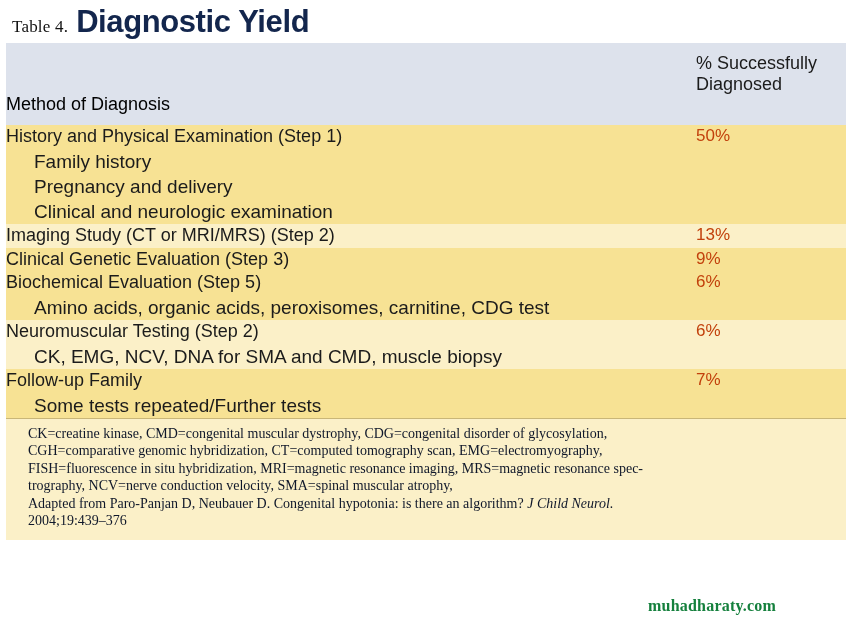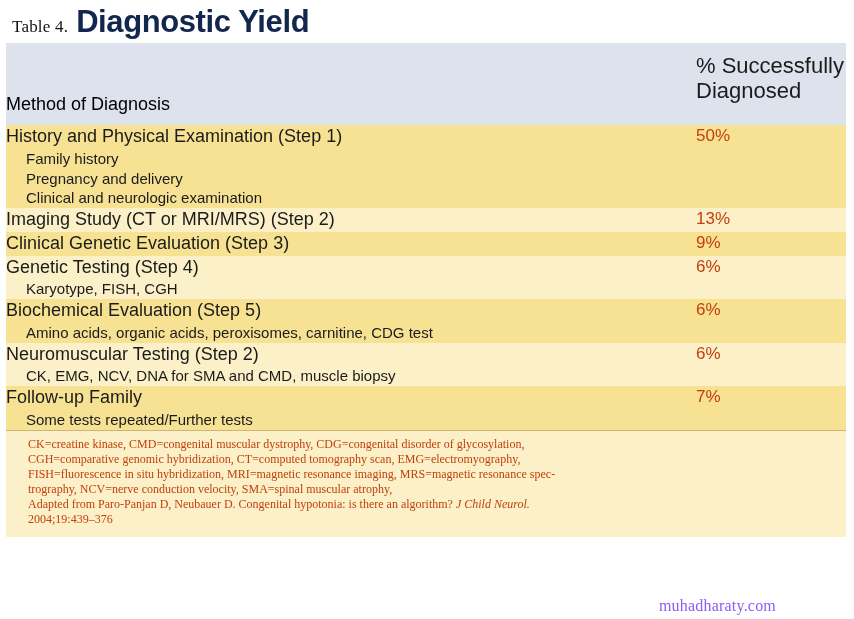--- a/index.html
+++ b/index.html
@@ -59,21 +59,21 @@
     height: 62px;
     vertical-align: bottom;
     padding-bottom: 10px;
   }
   .head-method {
     font-size: 18px;
     color: #000000;
     padding-left: 22px;
   }
   .head-pct {
-    font-size: 22px;
+    font-size: 18px;
     color: #1b1b1b;
     line-height: 1.15;
     vertical-align: top !important;
     padding-top: 10px !important;
     padding-left: 2px;
   }
   .col-method { width: 690px; }
   .col-pct { width: 150px; }
 
   .band-a { background: #f7e294; }
@@ -87,48 +87,48 @@
   }
   .cell-pct {
     padding: 5px 0 5px 2px;
     font-size: 17px;
     line-height: 1.32;
     color: #c2410c;
     margin-left: 48px;
   }
   .sub {
     display: block;
-    padding-left: 20px;
-    font-size: 15px;
+    padding-left: 28px;
+    font-size: 19px;
   }
   
   .foot-row td {
     background: #fbf0c8;
     border-top: 1px solid #c9b678;
     padding: 6px 14px 10px 22px;
   }
   .foot {
     font-family: "Liberation Serif", serif;
-    font-size: 12px;
+    font-size: 14px;
     line-height: 1.25;
-    color: #c2410c;
+    color: #0f172a;
     text-align: justify;
   }
   .foot .ital {
     font-style: italic;
   }
   
   .watermark {
     position: absolute;
     right: 8px;
     bottom: 4px;
     font-family: "Liberation Serif", serif;
     font-size: 16px;
-    font-weight: 400;
-    color: #8b5cf6;
+    font-weight: 700;
+    color: #15803d;
     letter-spacing: .2px;
   }
 </style>
 </head>
 <body>
 
 <div class="page">
 
   <div class="title-row">
     <span class="table-label">Table 4.</span>
@@ -166,27 +166,20 @@
         <td class="cell-pct">13%</td>
       </tr>
 
       <tr class="band-a">
         <td class="cell-method">
           <span>Clinical Genetic Evaluation (Step 3)</span>
         </td>
         <td class="cell-pct">9%</td>
       </tr>
 
-      <tr class="band-b">
-        <td class="cell-method">
-          <span>Genetic Testing (Step 4)</span>
-          <span class="sub">Karyotype, FISH, CGH</span>
-        </td>
-        <td class="cell-pct">6%</td>
-      </tr>
 
       <tr class="band-a">
         <td class="cell-method">
           <span>Biochemical Evaluation (Step 5)</span>
           <span class="sub">Amino acids, organic acids, peroxisomes, carnitine, CDG test</span>
         </td>
         <td class="cell-pct">6%</td>
       </tr>
 
       <tr class="band-b">

